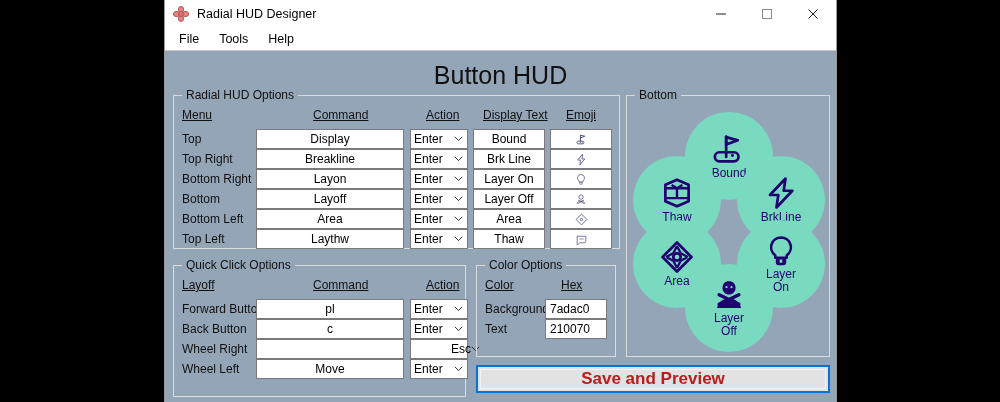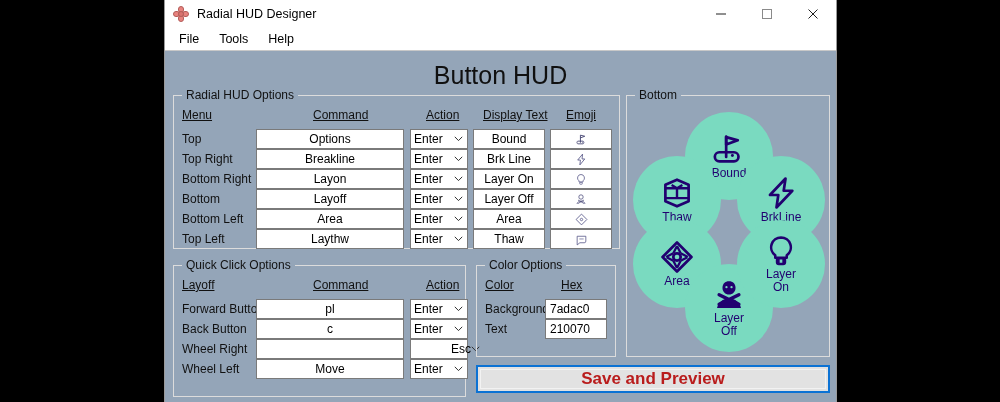--- a/index.html
+++ b/index.html
@@ -123,21 +123,21 @@
     <div class="group" id="grp-radial">
       <div class="group-label">Radial HUD Options</div>
 
       <div class="hdr" style="left:8px;top:12px;">Menu</div>
       <div class="hdr" style="left:139px;top:12px;">Command</div>
       <div class="hdr" style="left:252px;top:12px;">Action</div>
       <div class="hdr" style="left:309px;top:12px;">Display Text</div>
       <div class="hdr" style="left:392px;top:12px;">Emoji</div>
 
       <div class="rowlabel" style="left:8px;top:36px;">Top</div>
-      <div class="cellbox" style="left:82px;top:33px;width:148px;">Options</div>
+      <div class="cellbox" style="left:82px;top:33px;width:148px;">Display</div>
       <div class="combo" style="left:236px;top:33px;width:58px;">
         <span class="cv">Enter</span>
         <span class="chev">
               <svg width="9" height="6" viewBox="0 0 9 6">
                 <polyline points="0.8,0.8 4.5,4.6 8.2,0.8" fill="none" stroke="#333" stroke-width="1"></polyline>
               </svg>
             </span>
       </div>
       <div class="cellbox" style="left:299px;top:33px;width:72px;">Bound</div>
       <div class="emojicell" style="left:376px;top:33px;width:62px;">

